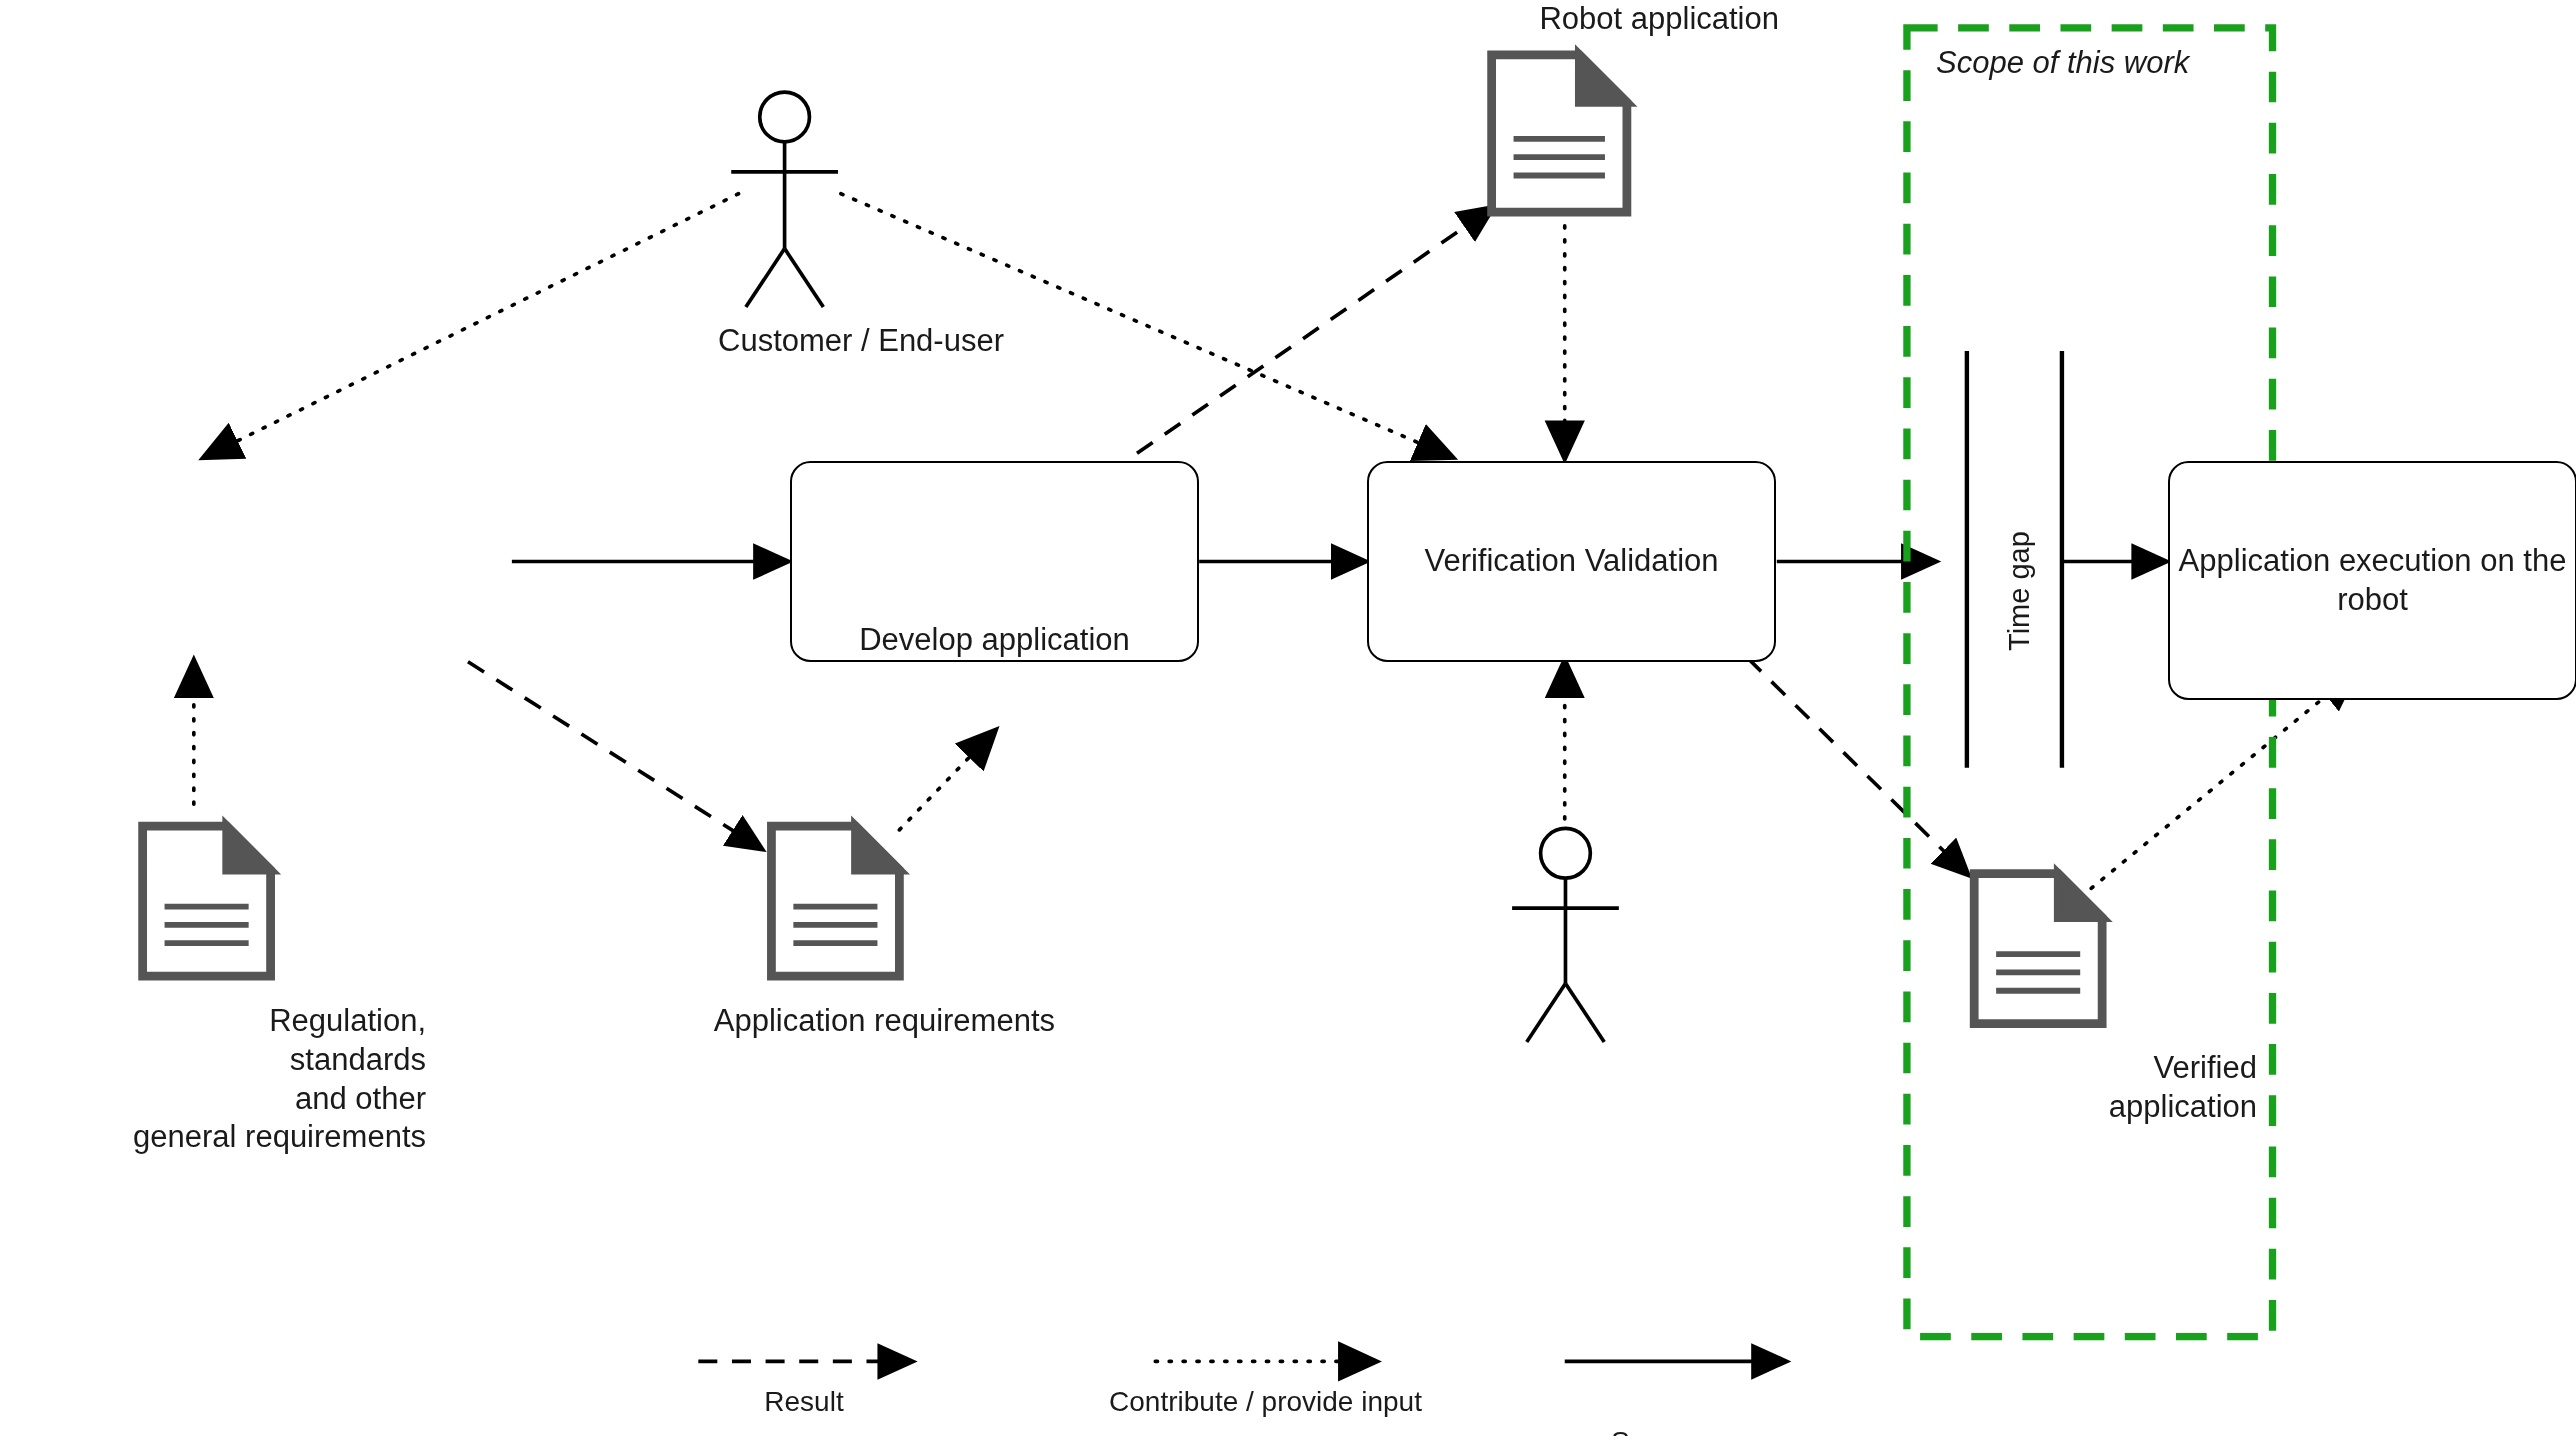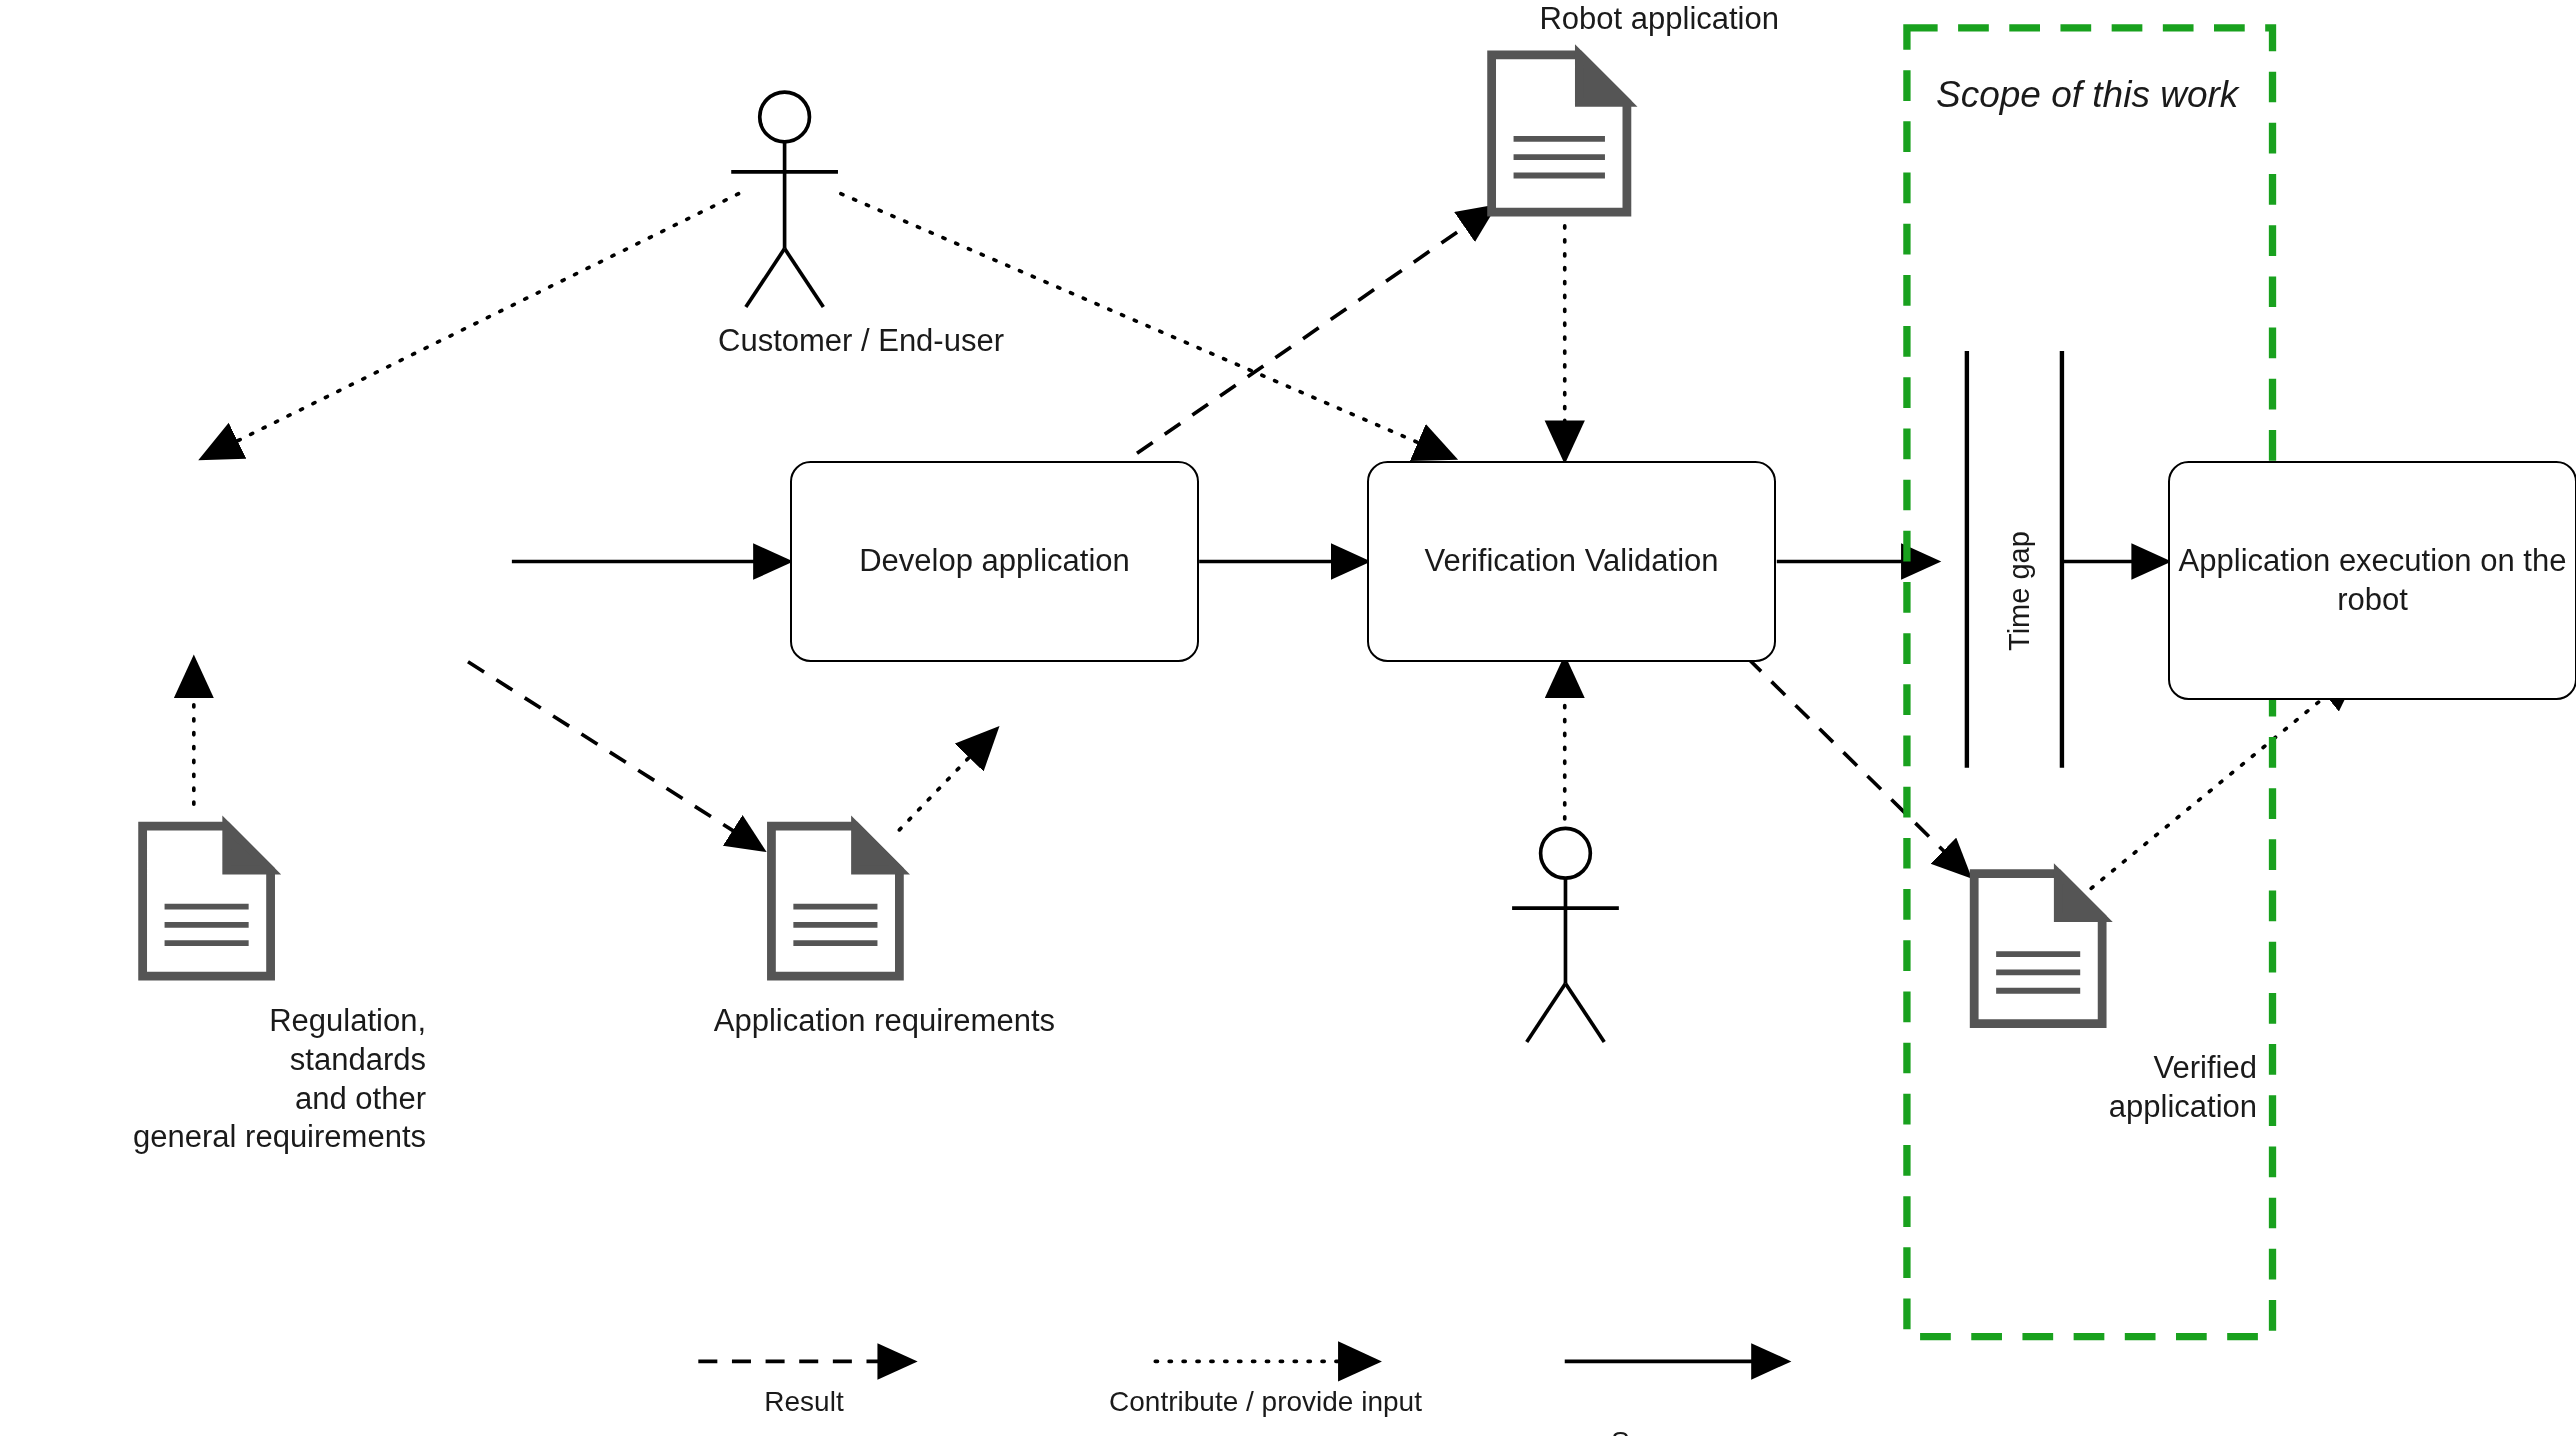--- a/index.html
+++ b/index.html
@@ -48,25 +48,24 @@
   }
   .legend-label {
     position: absolute;
     font-size: 28px;
     color: #1a1a1a;
     text-align: center;
     white-space: nowrap;
   }
   .scope-label {
     position: absolute;
-    font-size: 37px;
+    font-size: 31px;
     font-style: italic;
     color: #1a1a1a;
     white-space: nowrap;
-    margin-top: 29px;
   }
   .timegap-label {
     position: absolute;
     font-size: 29px;
     color: #1a1a1a;
     white-space: nowrap;
     transform: rotate(-90deg);
     transform-origin: left top;
   }
 </style>
@@ -172,21 +171,21 @@
       <path d="M2815,1195 L2875,1255 L2815,1255 Z" fill="#555555" stroke="#555555" stroke-width="12"></path>
       <g stroke="#555555" stroke-width="8">
         <line x1="2730" y1="1305" x2="2845" y2="1305"></line>
         <line x1="2730" y1="1330" x2="2845" y2="1330"></line>
         <line x1="2730" y1="1355" x2="2845" y2="1355"></line>
       </g>
     </g>
   </svg>
 
 
-  <div class="node-box" style="left:790px; top:461px; width:409px; height:201px;">
+  <div class="node-box" style="left:790px; top:461px; width:409px; height:201px;align-items:flex-end;">
     <span>Develop application</span>
   </div>
 
   <div class="node-box" style="left:1367px; top:461px; width:409px; height:201px;">
     <span>Verification
 Validation</span>
   </div>
 
   <div class="node-box" style="left:2168px; top:461px; width:409px; height:239px;">
     <span>Application execution

